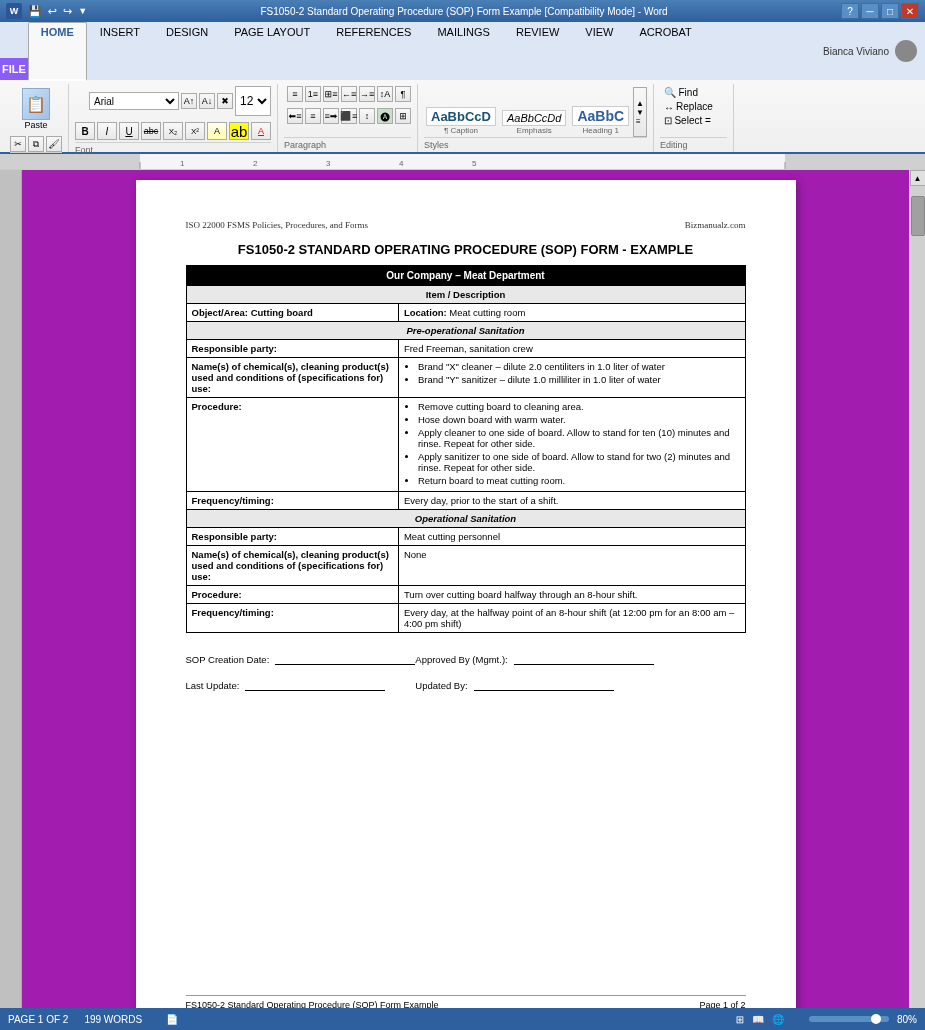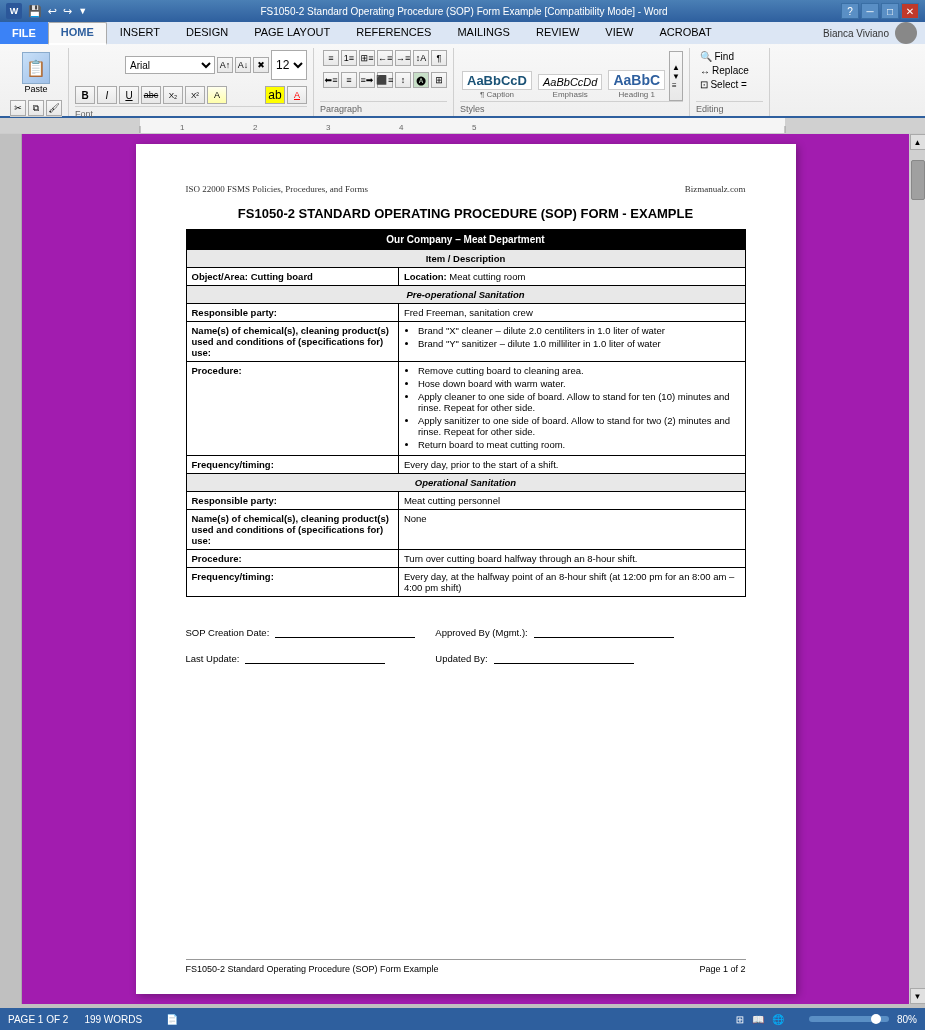--- a/index.html
+++ b/index.html
@@ -62,29 +62,30 @@
     }
     .ribbon-group-content {
       display: flex;
       align-items: flex-end;
       gap: 2px;
       flex: 1;
     }
 
     
     #file-btn {
-      background: #3b82f6;
+      background: #8b5cf6;
       color: white;
-      padding: 0 12px;
+      padding: 0 2px;
       height: 22px;
       font-size: 11px;
       font-weight: bold;
       display: flex;
       align-items: center;
       cursor: pointer;
+      margin-top: 36px;
     }
 
     
     .paste-btn {
       display: flex;
       flex-direction: column;
       align-items: center;
       padding: 2px 6px;
       cursor: pointer;
       font-size: 9px;
@@ -304,23 +305,22 @@
       display: flex;
       justify-content: space-between;
       font-size: 9px;
       border-top: 1px solid #999;
       padding-top: 4px;
       font-family: Arial, sans-serif;
     }
 
     
     .sig-area {
-      margin-top: 25px;
-      display: flex;
-      gap: 20px;
+      margin-top: 16px;
+      display: flex;
     }
     .sig-row {
       display: flex;
       align-items: flex-end;
       gap: 6px;
       font-size: 9.5px;
       font-family: Arial, sans-serif;
       margin-bottom: 10px;
     }
     .sig-line {
@@ -457,21 +457,21 @@
           </select>
         </div>
         <div class="font-row" style="margin-top:2px;">
           <div class="format-btn bold">B</div>
           <div class="format-btn italic">I</div>
           <div class="format-btn underline">U</div>
           <div class="format-btn" style="font-size:9px;text-decoration:line-through;">abc</div>
           <div class="format-btn" style="font-size:8px;">X₂</div>
           <div class="format-btn" style="font-size:8px;">X²</div>
           <div class="format-btn" style="font-size:9px;background:linear-gradient(to bottom,#ffe,#ffa);">A</div>
-          <div class="format-btn" style="background:yellow;font-size:12px;margin-left:36px;">ab</div>
+          <div class="format-btn" style="background:yellow;font-size:15px;">ab</div>
           <div class="format-btn" style="color:red;font-size:9px;text-decoration:underline;text-decoration-color:red;">A</div>
         </div>
       </div>
       <div class="ribbon-group-label">Font</div>
     </div>
 
     <div class="ribbon-group para-group">
       <div class="ribbon-group-content" style="flex-direction:column;">
         <div class="font-row">
           <div class="small-btn">≡</div>

